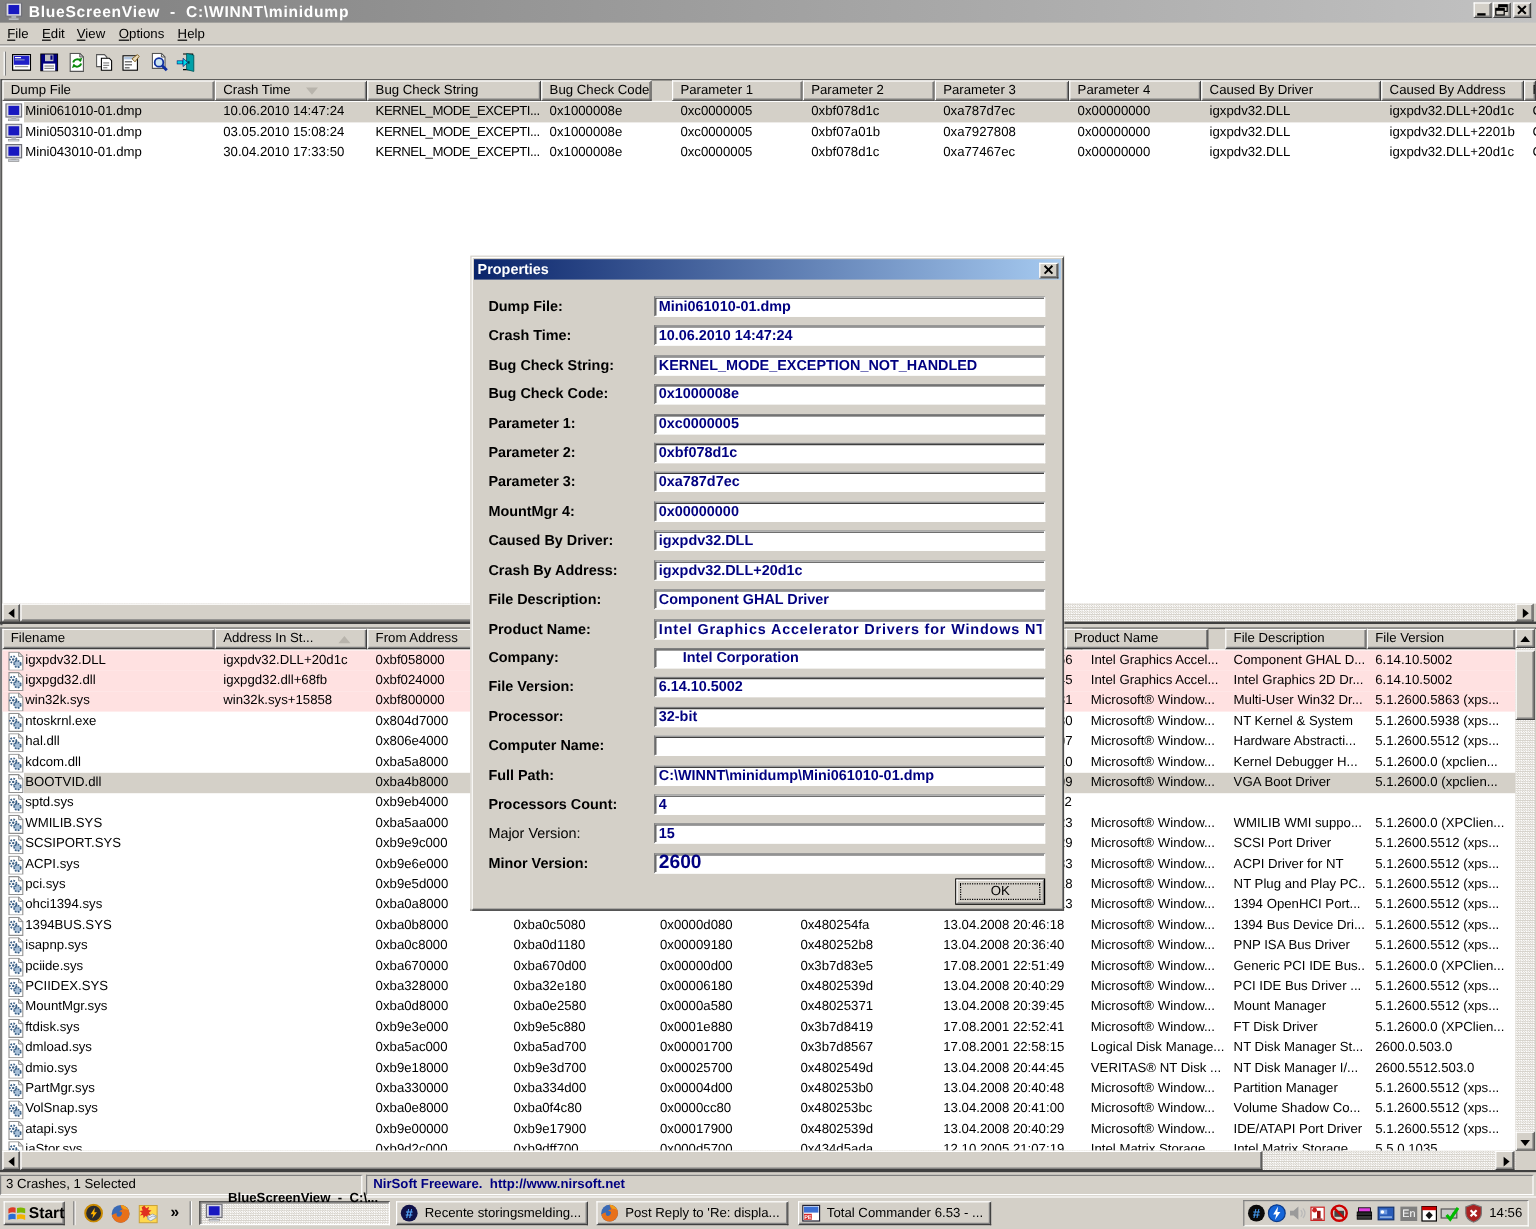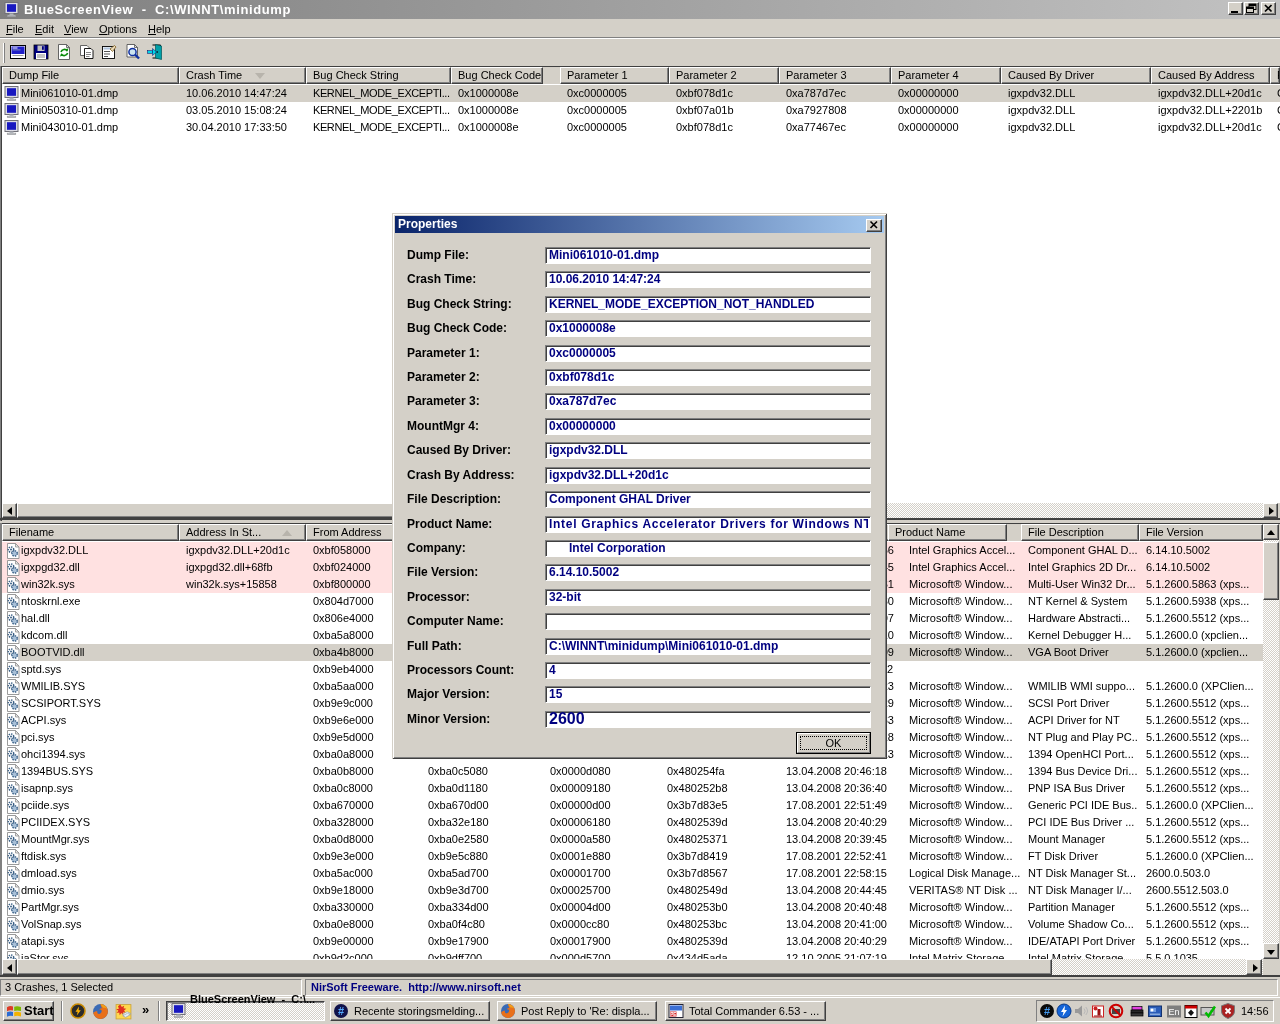--- a/index.html
+++ b/index.html
@@ -851,20 +851,20 @@
 <div class="a edit" style="left:545px;top:589px;width:326px;height:17px"></div>
 <div class="a nav" style="left:549px;top:589px;width:319px;height:16px;line-height:16px;font-size:12px;white-space:pre;overflow:hidden;">32-bit</div>
 <div class="a" style="left:407px;top:613px;height:16px;line-height:16px;font-size:12px;font-weight:bold;white-space:pre">Computer Name:</div>
 <div class="a edit" style="left:545px;top:613px;width:326px;height:17px"></div>
 <div class="a" style="left:407px;top:638px;height:16px;line-height:16px;font-size:12px;font-weight:bold;white-space:pre">Full Path:</div>
 <div class="a edit" style="left:545px;top:638px;width:326px;height:17px"></div>
 <div class="a nav" style="left:549px;top:638px;width:319px;height:16px;line-height:16px;font-size:12px;white-space:pre;overflow:hidden;">C:\WINNT\minidump\Mini061010-01.dmp</div>
 <div class="a" style="left:407px;top:662px;height:16px;line-height:16px;font-size:12px;font-weight:bold;white-space:pre">Processors Count:</div>
 <div class="a edit" style="left:545px;top:662px;width:326px;height:17px"></div>
 <div class="a nav" style="left:549px;top:662px;width:319px;height:16px;line-height:16px;font-size:12px;white-space:pre;overflow:hidden;">4</div>
-<div class="a" style="left:407px;top:686px;height:16px;line-height:16px;font-size:12px;font-weight:bold;white-space:pre">Major Version:</div>
+<div class="a" style="left:407px;top:686px;height:16px;line-height:16px;font-size:12px;font-weight:normal;white-space:pre">Major Version:</div>
 <div class="a edit" style="left:545px;top:686px;width:326px;height:17px"></div>
 <div class="a nav" style="left:549px;top:686px;width:319px;height:16px;line-height:16px;font-size:12px;white-space:pre;overflow:hidden;">15</div>
 <div class="a" style="left:407px;top:711px;height:16px;line-height:16px;font-size:12px;font-weight:bold;white-space:pre">Minor Version:</div>
 <div class="a edit" style="left:545px;top:711px;width:326px;height:17px"></div>
 <div class="a nav" style="left:549px;top:711px;width:319px;height:16px;line-height:16px;font-size:16px;white-space:pre;overflow:hidden;">2600</div>
 <div class="a" style="left:796px;top:732px;width:75px;height:22px;border:1px solid #000;background:#d4d0c8">
     <div style="width:100%;height:100%;border:1px solid;border-color:#fff #808080 #808080 #fff;outline:1px dotted #000;outline-offset:-4px;text-align:center;line-height:18px;font-size:11px">OK</div>
   </div>
 </body></html>

